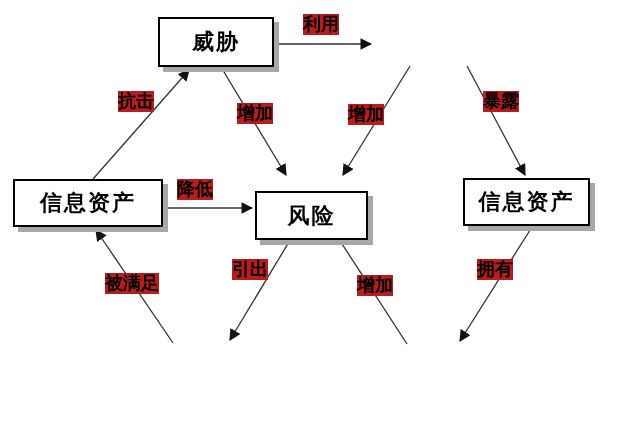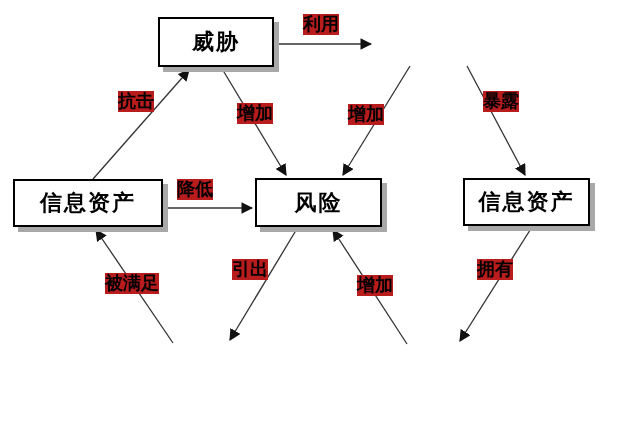--- a/index.html
+++ b/index.html
@@ -73,21 +73,21 @@
 
   <div class="node" style="left:158px;top:17px;width:116px;height:50px">
     <span class="node-label">威胁</span>
   </div>
 
 
   <div class="node" style="left:13px;top:179px;width:150px;height:48px">
     <span class="node-label">信息资产</span>
   </div>
 
-  <div class="node" style="left:255px;top:178px;width:127px;height:49px">
+  <div class="node" style="left:255px;top:191px;width:113px;height:49px">
     <span class="node-label">风险</span>
   </div>
 
   <div class="node" style="left:463px;top:178px;width:127px;height:48px">
     <span class="node-label">信息资产</span>
   </div>
 
 
 
   <div class="edge-label" style="left:303px;top:14px">利用</div>

